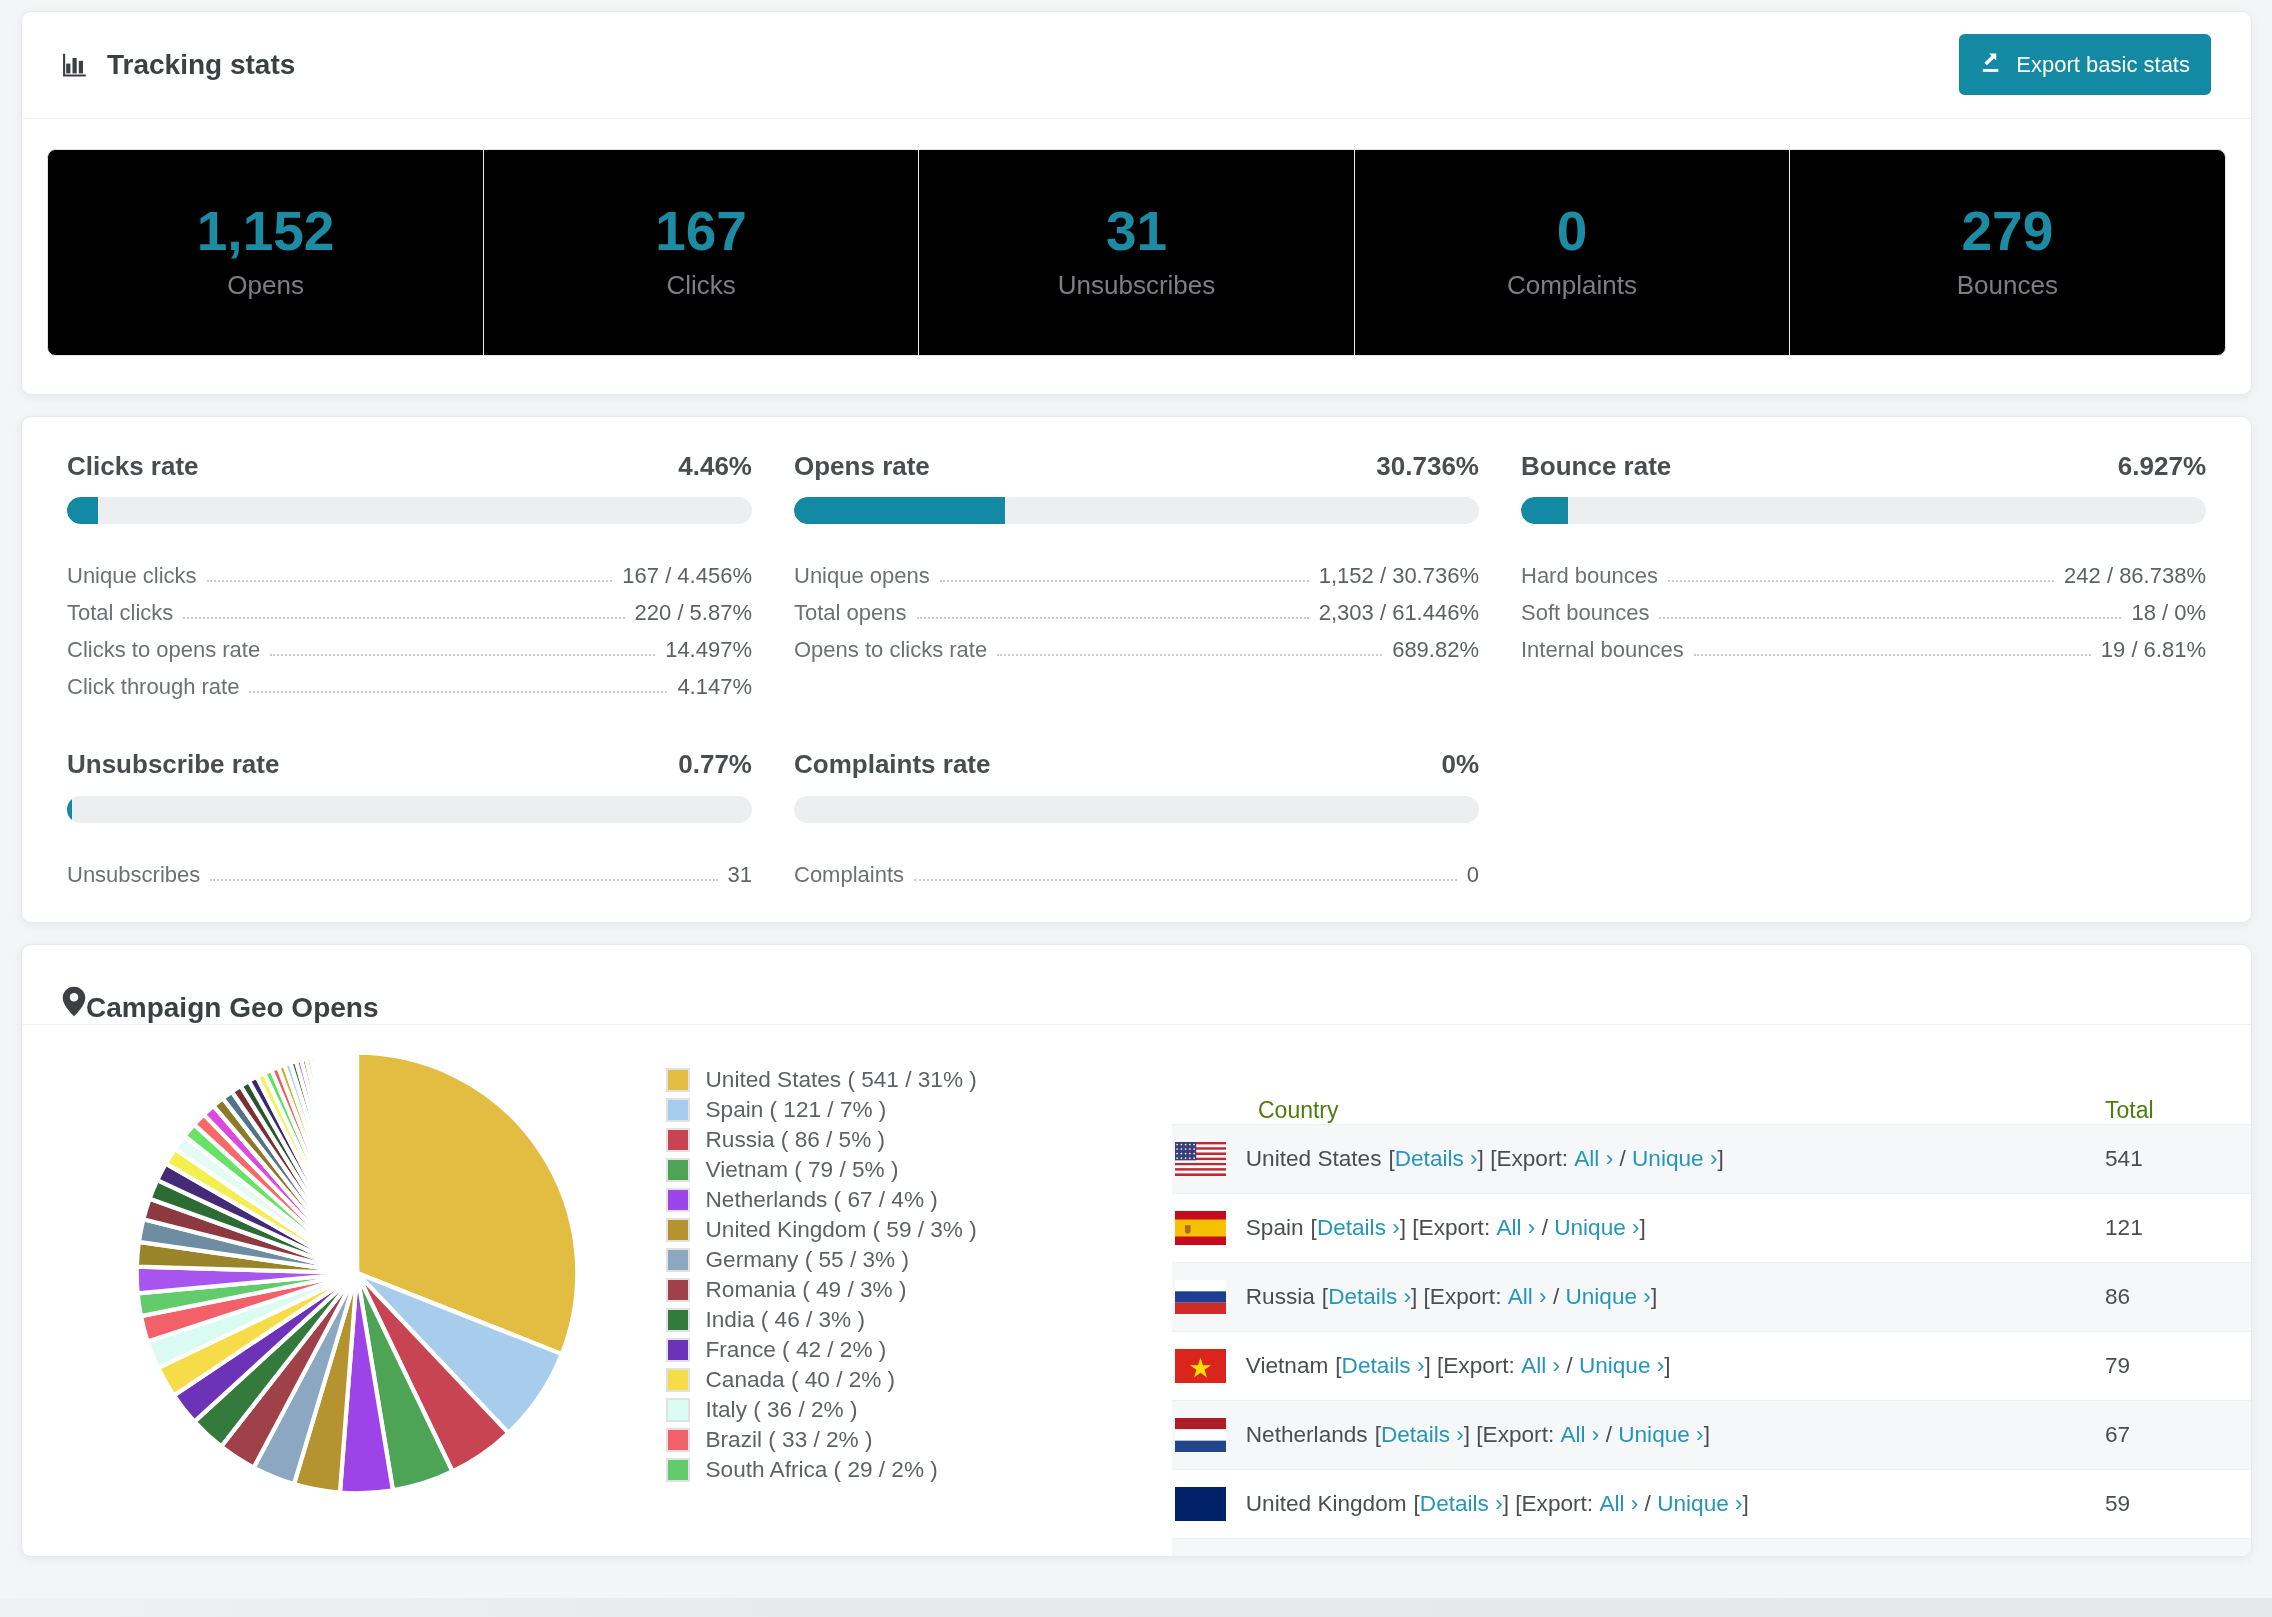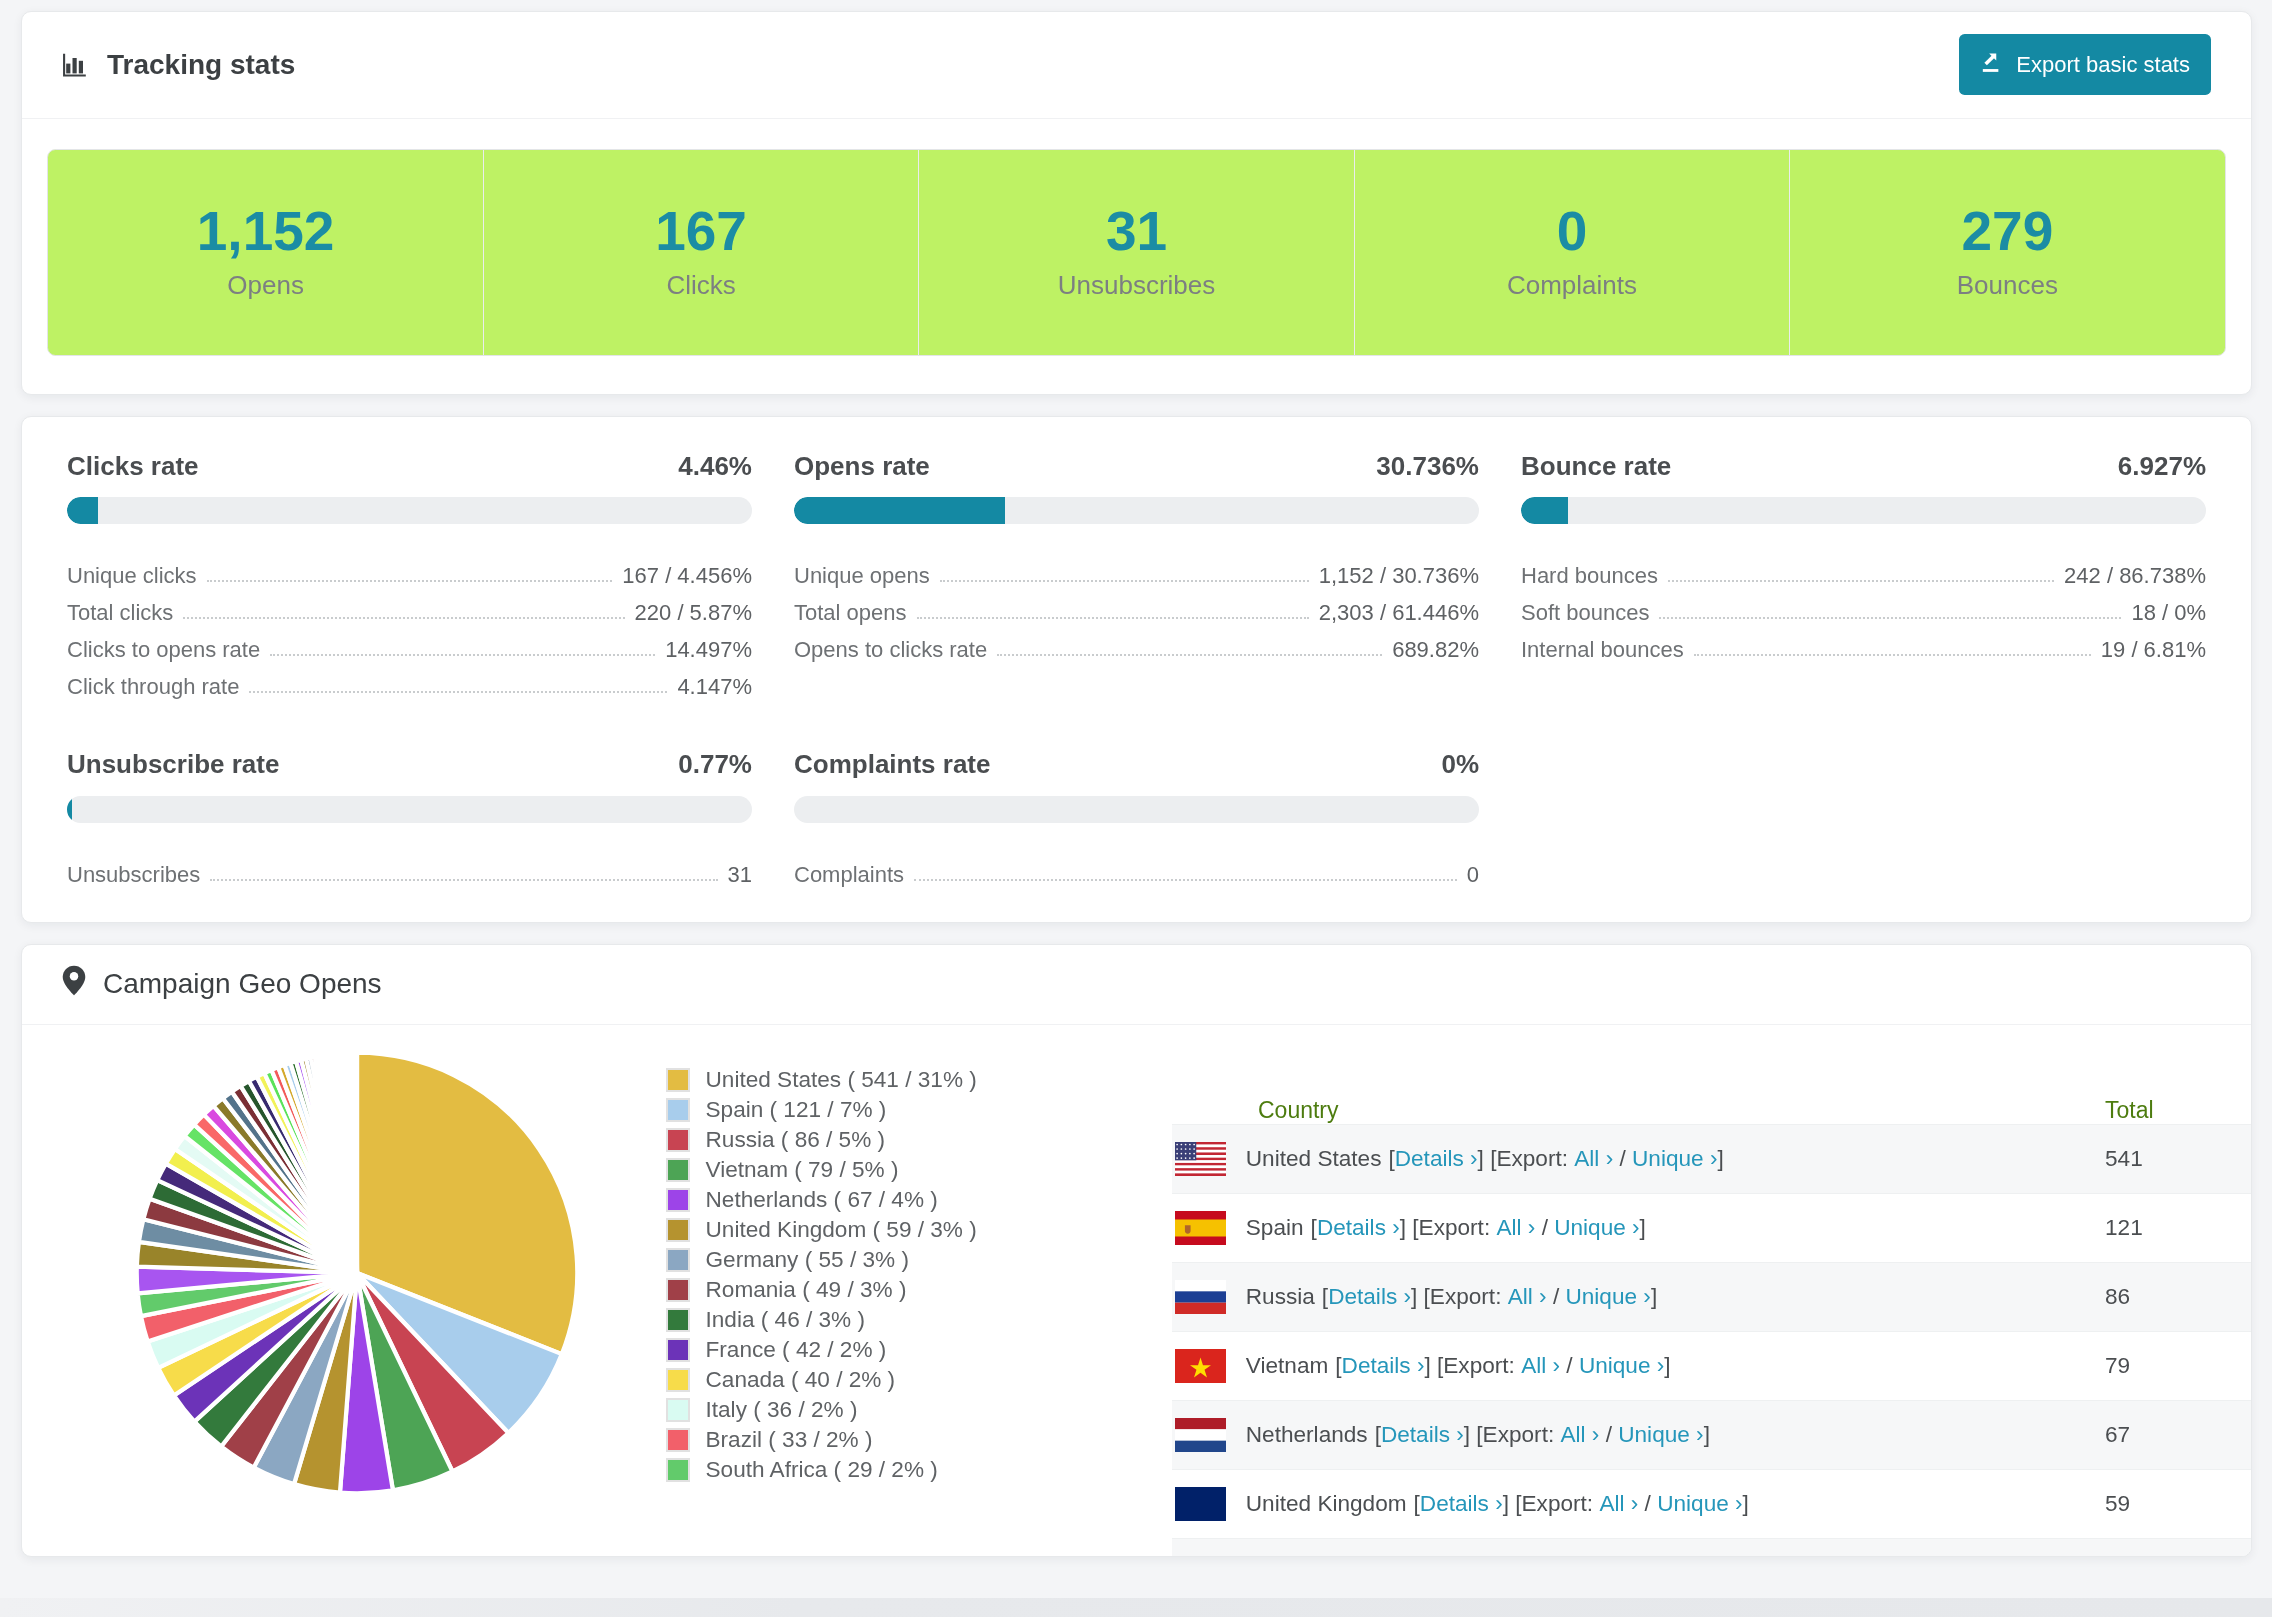--- a/index.html
+++ b/index.html
@@ -22,43 +22,43 @@
   .hdr-title{display:flex;align-items:center;gap:17px;font-size:28px;color:#3c4043;font-weight:bold;}
   .hdr-title svg{display:block;}
   .export-btn{
     display:flex;align-items:center;gap:12.7px;
     background:#1489a3;color:#fff;font-size:22px;
     padding:0 21px;height:61px;border:none;border-radius:5.6px;cursor:pointer;
     font-family:"Liberation Sans",sans-serif;
   }
   .stats-row{
     margin:30px 25.4px 38px;border:1.4px solid #e3e5e7;border-radius:8.5px;
-    display:flex;height:205px;align-items:stretch;background:#bef264;
+    display:flex;height:205px;align-items:stretch;background:#000000;
   }
   .stat{
     flex:1;display:flex;flex-direction:column;justify-content:center;align-items:center;
     border-right:1.4px solid #eaecee;
   }
   .stat:last-child{border-right:none;}
   .stat-value{font-size:55px;font-weight:bold;color:#1b8ca4;line-height:1.05;}
   .stat-label{font-size:26px;color:#7c7f82;margin-top:8.5px;}
   
   .card-rates{padding:34px 45px;}
   .rates-grid{display:grid;grid-template-columns:repeat(3,1fr);column-gap:42px;row-gap:49px;}
   .rate-head{display:flex;justify-content:space-between;align-items:baseline;
     font-size:26px;font-weight:bold;color:#4a4d50;margin-bottom:15.5px;}
   .bar{height:27px;background:#eceef0;border-radius:13.4px;margin-bottom:28px;overflow:hidden;}
   .bar-fill{height:100%;background:#1489a3;border-radius:13.4px 0 0 13.4px;}
   .kv{display:flex;align-items:flex-end;font-size:22px;color:#6e7174;height:37px;}
   .kv .dots{flex:1;border-bottom:2.8px dotted #c9ccce;margin:0 10px 7px;}
   .kv .val{color:#5e6164;white-space:nowrap;}
   
   .card-geo{height:613px;overflow:hidden;margin-bottom:0;}
-  .geo-header{display:flex;align-items:center;gap:17px;padding:0 40px;height:79px;
-    border-bottom:1.4px solid #f0f1f3;font-size:28px;color:#3c4043;}
+  .geo-header{display:flex;align-items:flex-end;padding:0 40px;height:79px;
+    border-bottom:1.4px solid #f0f1f3;font-size:28px;color:#3c4043;font-weight:bold;}
   .geo-content{position:relative;height:532px;}
   #pie{position:absolute;left:102px;top:15.5px;}
   #legend{position:absolute;left:644px;top:40px;list-style:none;margin:0;padding:0;}
   #legend li{display:flex;align-items:center;height:30px;font-size:22.6px;color:#5f6265;}
   #legend .swatch{width:20px;height:20px;border:2.1px solid #e1e1e1;margin-right:15.5px;flex:none;}
   .geo-table{position:absolute;left:1150px;top:0;width:1081px;}
   .t-head{display:flex;align-items:flex-end;height:99px;font-size:23px;color:#4d7c0f;}
   .t-head .c1{flex:1;padding-left:86px;}
   .t-head .c2{width:148px;}
   .t-row{display:flex;align-items:center;height:68px;font-size:22.6px;color:#4b4e51;

